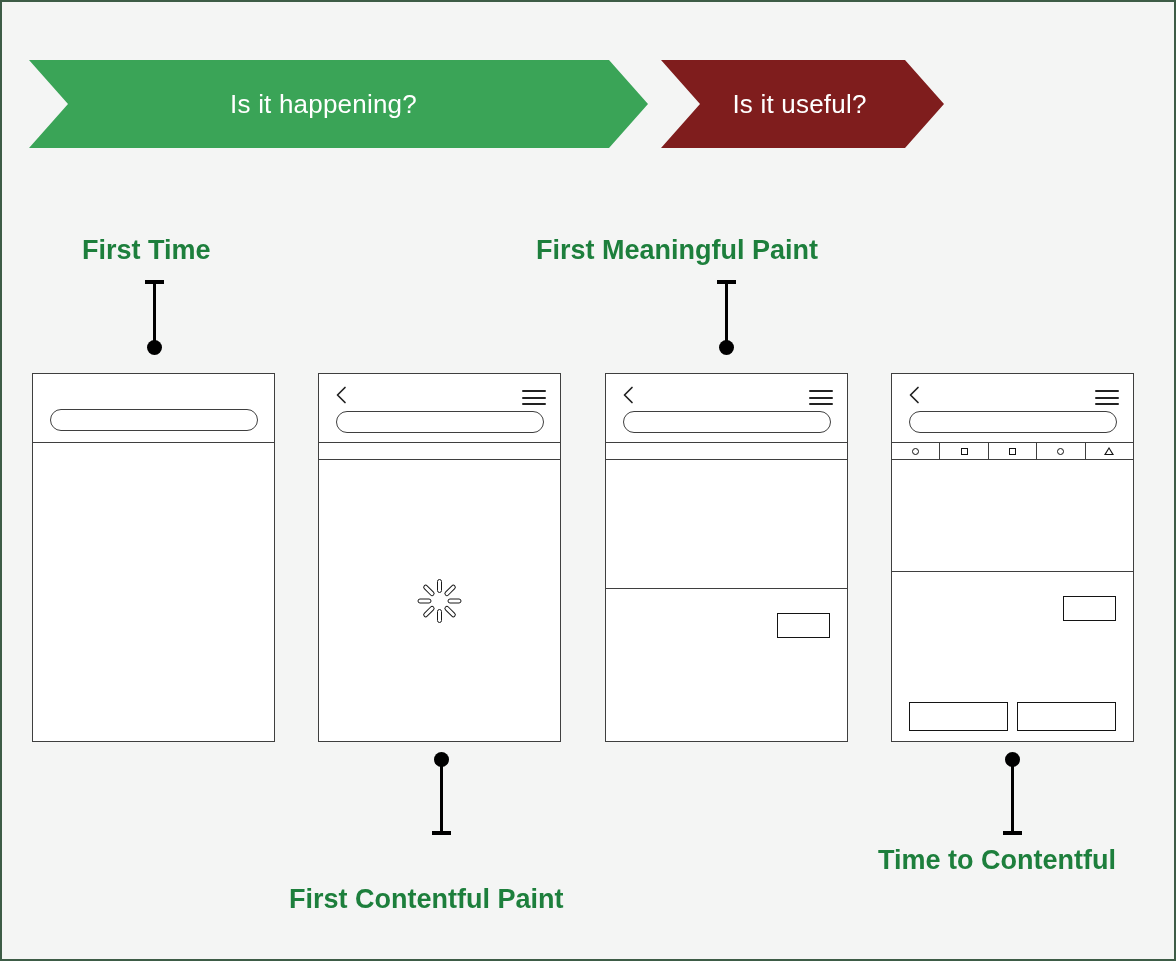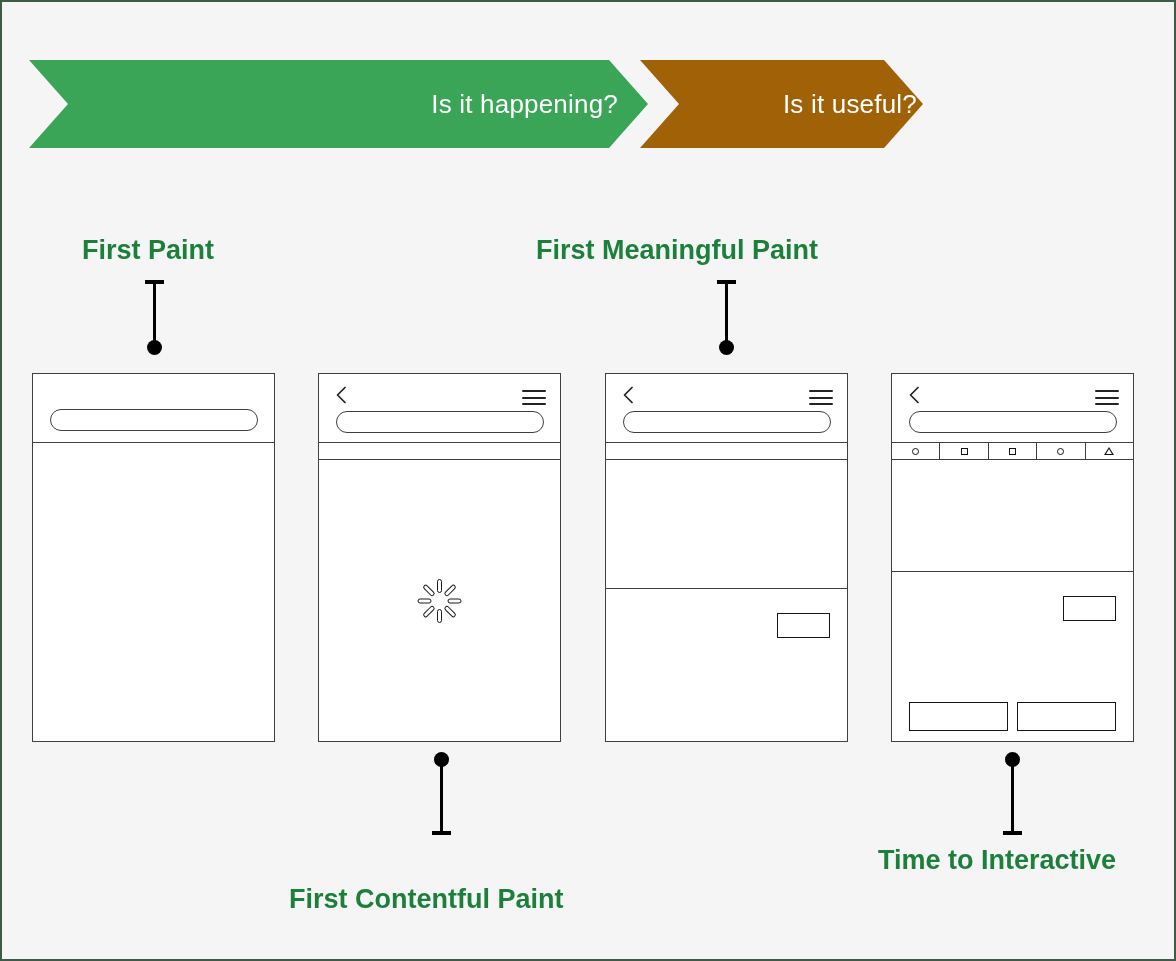--- a/index.html
+++ b/index.html
@@ -22,39 +22,39 @@
   #banner {
     position: absolute;
     left: 27px; top: 58px;
     width: 1118px; height: 88px;
   }
   .chev {
     position: absolute;
     top: 0; height: 88px;
     display: flex;
     align-items: center;
-    justify-content: flex-end;
+    justify-content: center;
   }
   .chev .chev-label {
     color: #ffffff;
     font-size: 26px;
     font-weight: 400;
     letter-spacing: .2px;
     position: relative;
     z-index: 2;
     white-space: nowrap;
   }
   #chev-1 {
     left: 0; width: 619px;
     background: #3aa457;
     clip-path: polygon(0 0, 580px 0, 619px 50%, 580px 100%, 0 100%, 39px 50%);
   }
   #chev-2 {
-    left: 611px; width: 283px;
-    background: #a16207;
+    left: 632px; width: 283px;
+    background: #7f1d1d;
     clip-path: polygon(0 0, 244px 0, 283px 50%, 244px 100%, 0 100%, 39px 50%);
   }
   #chev-3 {
     left: 890px; width: 228px;
     background: #1d7f3c;
     clip-path: polygon(0 0, 189px 0, 228px 50%, 189px 100%, 0 100%, 39px 50%);
   }
   #chev-1 .chev-label { margin-right: 30px; }
   #chev-2 .chev-label { margin-right: 6px; }
   #chev-3 .chev-label { margin-right: 10px; }
@@ -283,24 +283,24 @@
 
   <div id="banner">
     <div class="chev" id="chev-1">
       <span class="chev-label">Is it happening?</span>
     </div>
     <div class="chev" id="chev-2">
       <span class="chev-label">Is it useful?</span>
     </div>
   </div>
 
-  <div class="metric-label" id="label-fp">First Paint</div>
+  <div class="metric-label" id="label-fp">First Time</div>
   <div class="metric-label" id="label-fmp">First Meaningful Paint</div>
   <div class="metric-label" id="label-fcp">First Contentful Paint</div>
-  <div class="metric-label" id="label-tti">Time to Interactive</div>
+  <div class="metric-label" id="label-tti">Time to Contentful</div>
 
   <div class="leader down" id="leader-fp">
     <span class="cap"></span>
     <span class="stem"></span>
     <span class="dot"></span>
   </div>
   <div class="leader down" id="leader-fmp">
     <span class="cap"></span>
     <span class="stem"></span>
     <span class="dot"></span>

